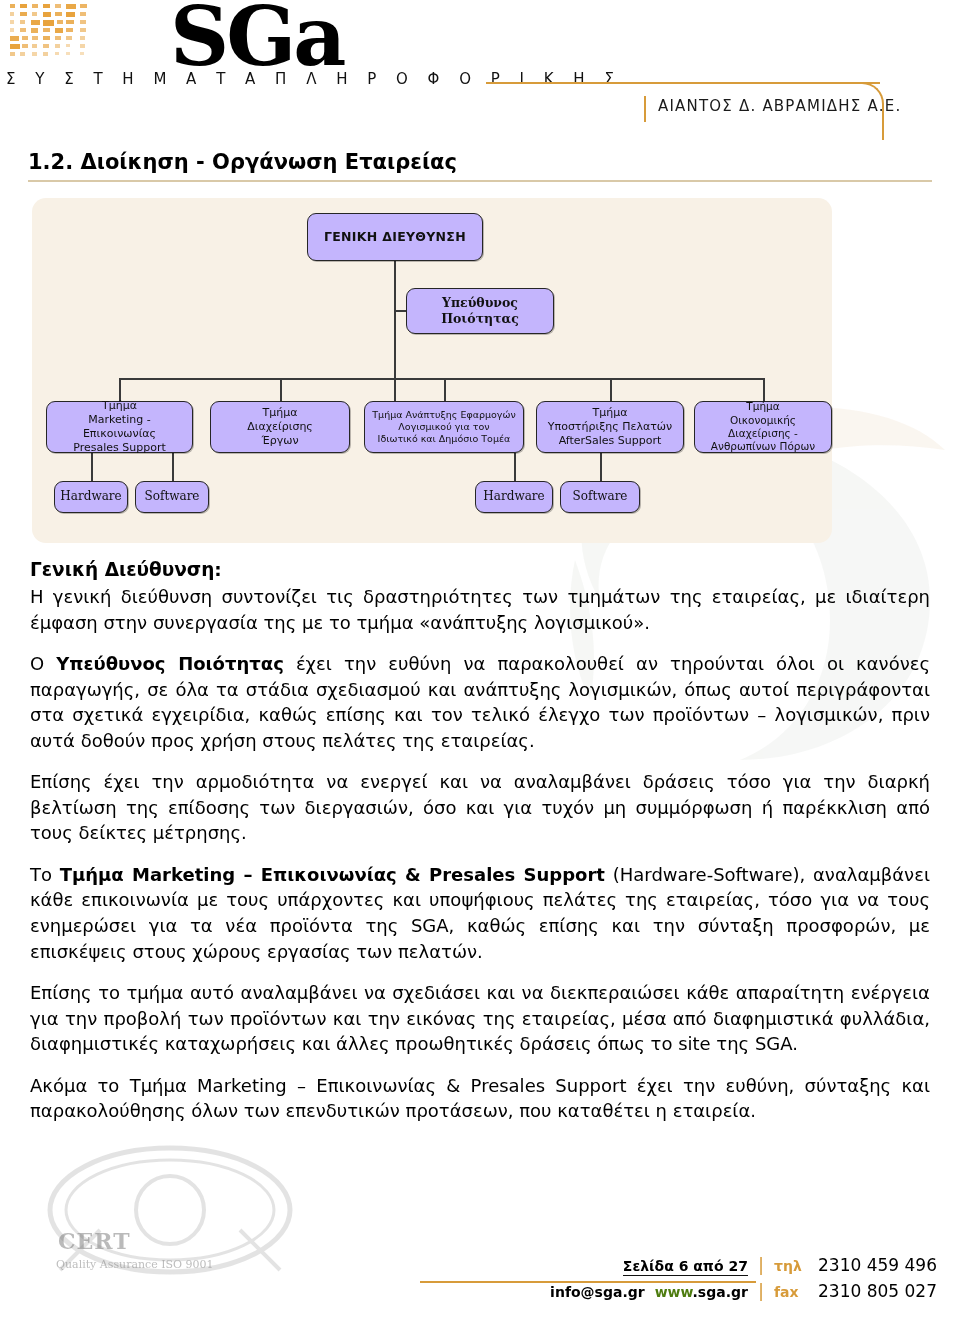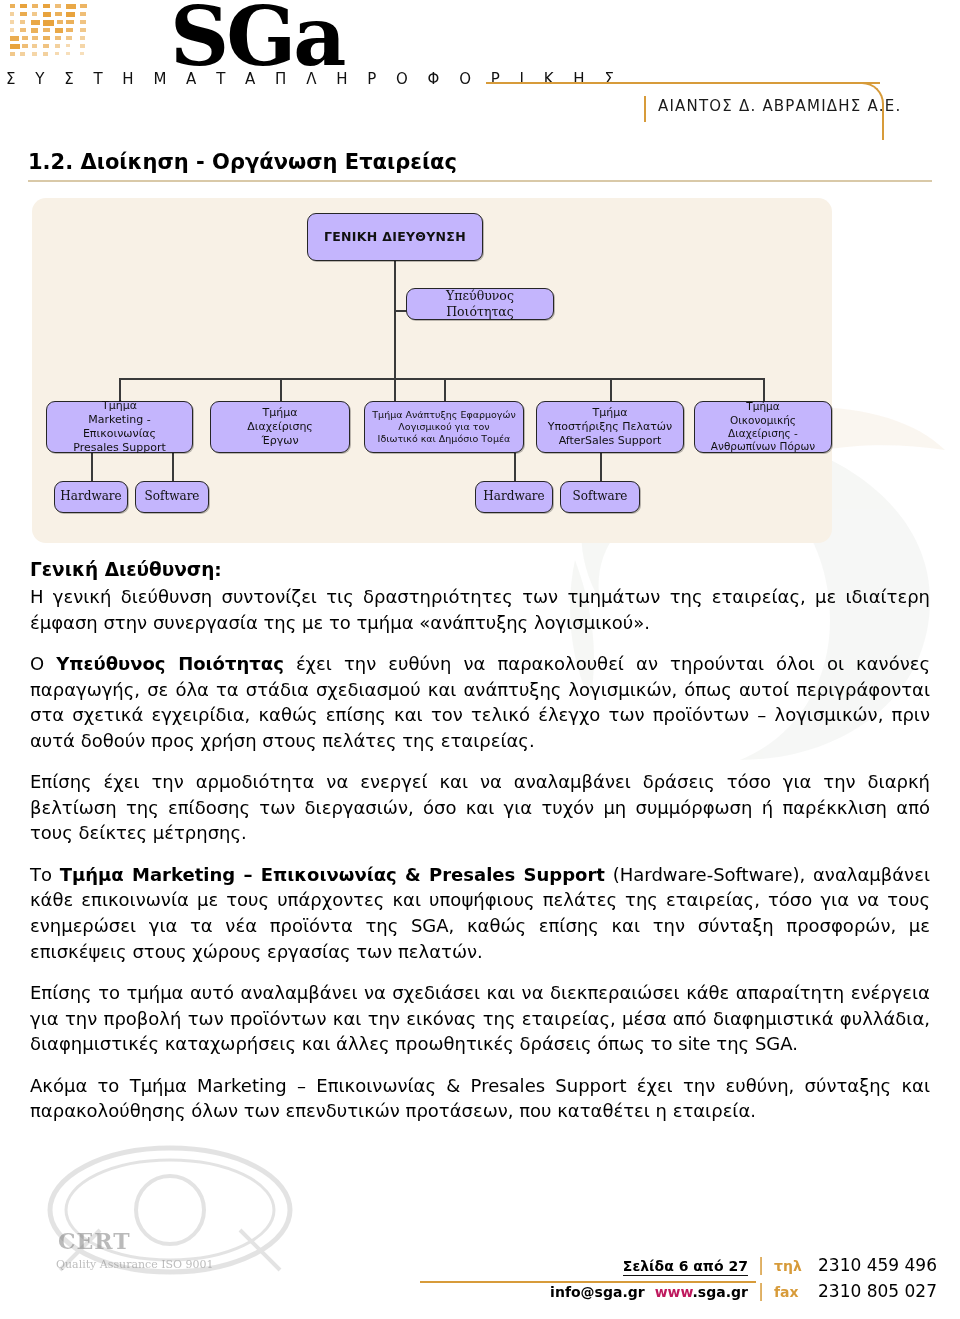--- a/index.html
+++ b/index.html
@@ -158,23 +158,23 @@
   }
   .node-top {
     left: 275px; top: 15px;
     width: 176px; height: 48px;
     font-size: 12.5px;
     font-weight: bold;
     letter-spacing: .3px;
   }
   .node-quality {
     left: 374px; top: 90px;
-    width: 148px; height: 32px;
+    width: 148px; height: 46px;
     font-size: 12.5px;
-    font-weight: normal;
+    font-weight: bold;
     font-family: "DejaVu Serif", "Liberation Serif", serif;
   }
   .dept {
     top: 203px;
     height: 52px;
     font-size: 11px;
     padding: 0 5px;
   }
   .d1 { left: 14px;  width: 147px; }
   .d2 { left: 178px; width: 140px; }
@@ -276,21 +276,21 @@
     text-align: left;
   }
   .ft-num {
     font-size: 17px;
     font-weight: normal;
     width: 134px;
     text-align: left;
   }
   .ft-mail { font-size: 14px; font-weight: bold; }
   .ft-www { font-size: 14px; font-weight: bold; }
-  .ft-www .w { color: #be185d; }
+  .ft-www .w { color: #4d7c0f; }
 </style>
 </head>
 <body>
 
 <div class="watermark">
   <svg width="960" height="1319" style="position:absolute;left:0;top:0">
     <g opacity="0.35">
       <path d="M700 430 C 820 430, 930 500, 930 600 C 930 700, 840 760, 740 760 C 790 740, 830 690, 830 620 C 830 530, 770 470, 700 430 Z" fill="#e6e9e4"></path>
       <path d="M600 470 C 660 455, 720 470, 740 510 C 700 495, 650 500, 620 530 C 600 550, 596 580, 600 600 C 575 560, 575 505, 600 470 Z" fill="#e6e9e4"></path>
       <path d="M760 410 C 840 400, 910 415, 945 450 C 880 440, 810 445, 760 470 Z" fill="#f3e6d6"></path>

